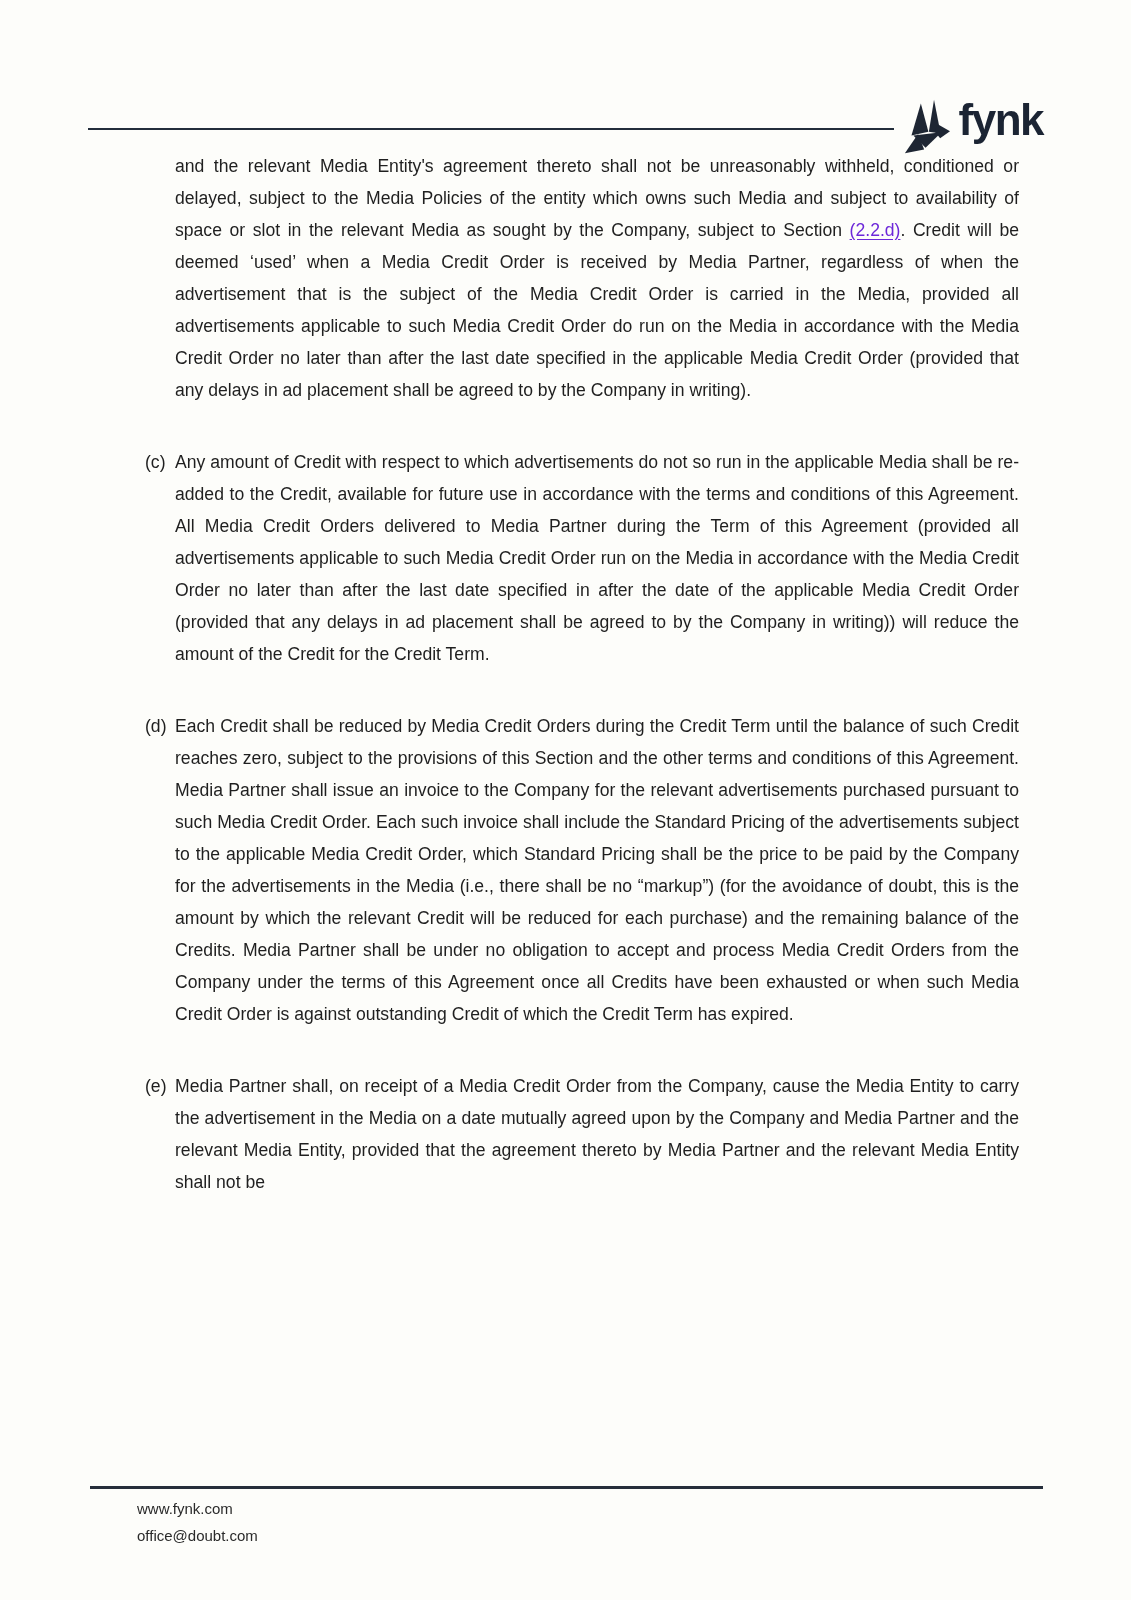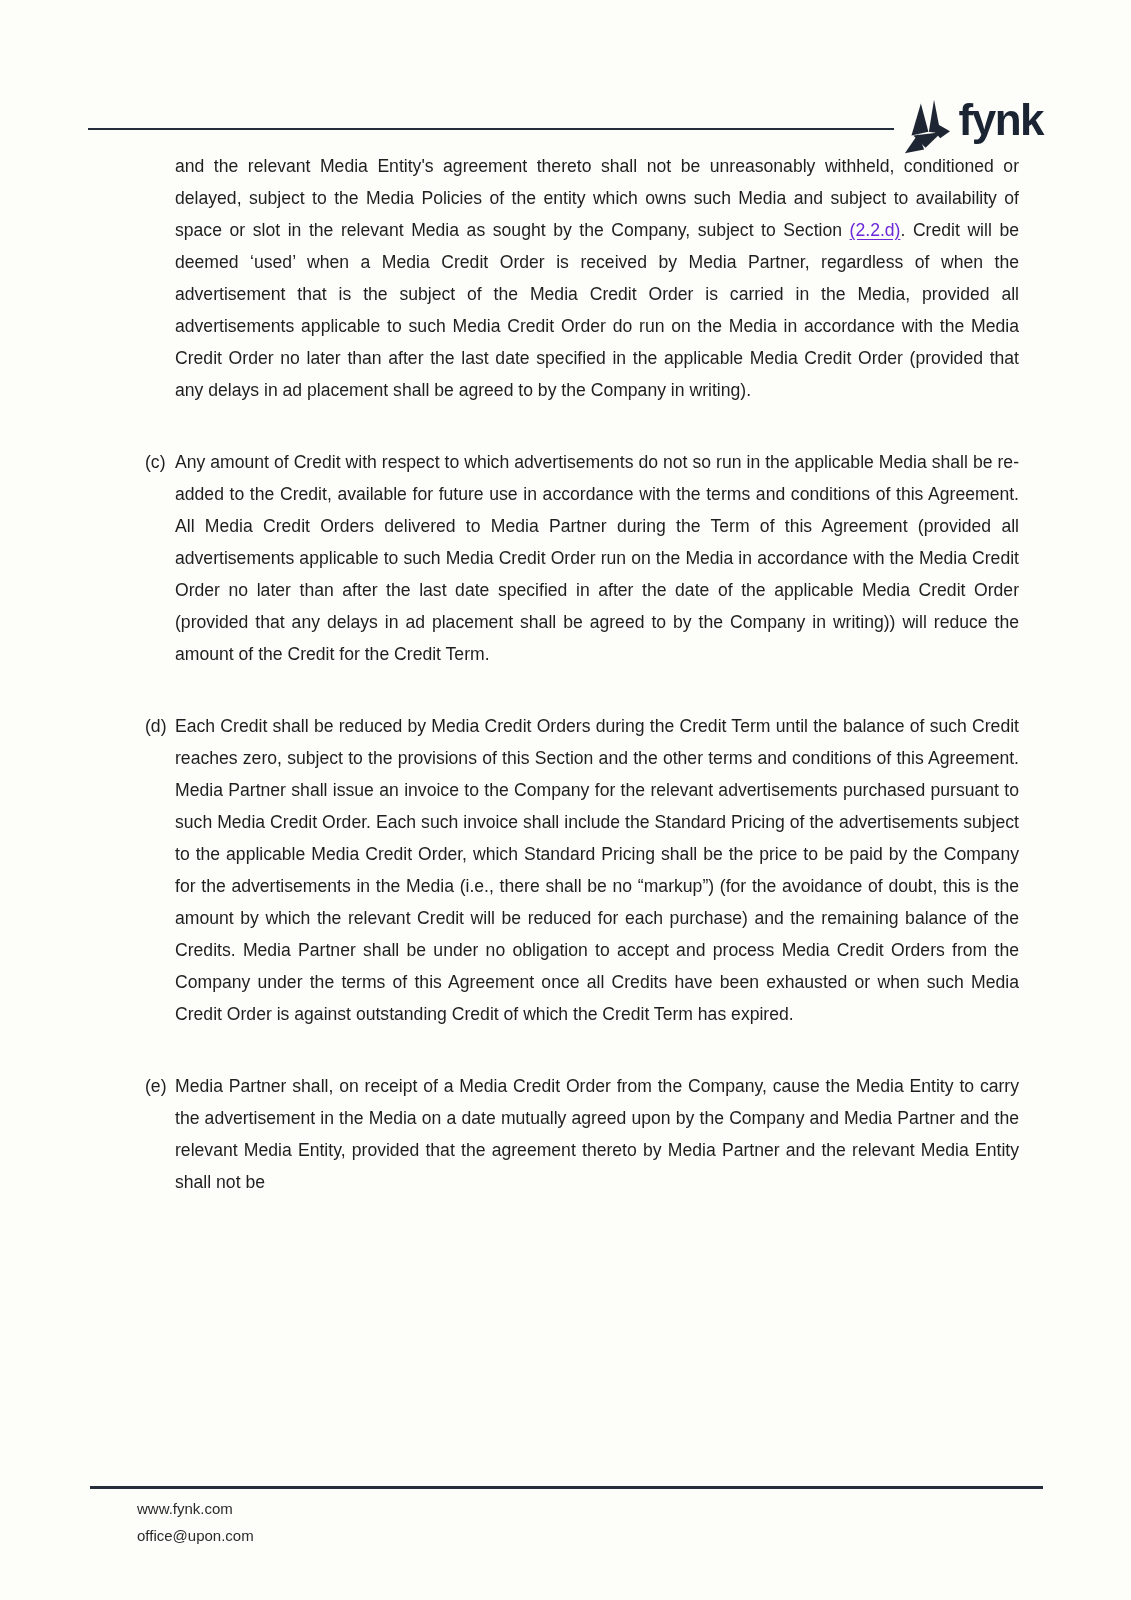--- a/index.html
+++ b/index.html
@@ -118,14 +118,14 @@
   <div class="para item">
     <span class="marker">(e)</span>
     <span>Media Partner shall, on receipt of a Media Credit Order from the Company, cause the Media Entity to carry the advertisement in the Media on a date mutually agreed upon by the Company and Media Partner and the relevant Media Entity, provided that the agreement thereto by Media Partner and the relevant Media Entity shall not be</span>
   </div>
 
 </div>
 
 <div class="footer-rule"></div>
 <div class="footer-text">
   <div>www.fynk.com</div>
-  <div>office@upon.com</div>
+  <div>office@doubt.com</div>
 </div>
 
 </body></html>

